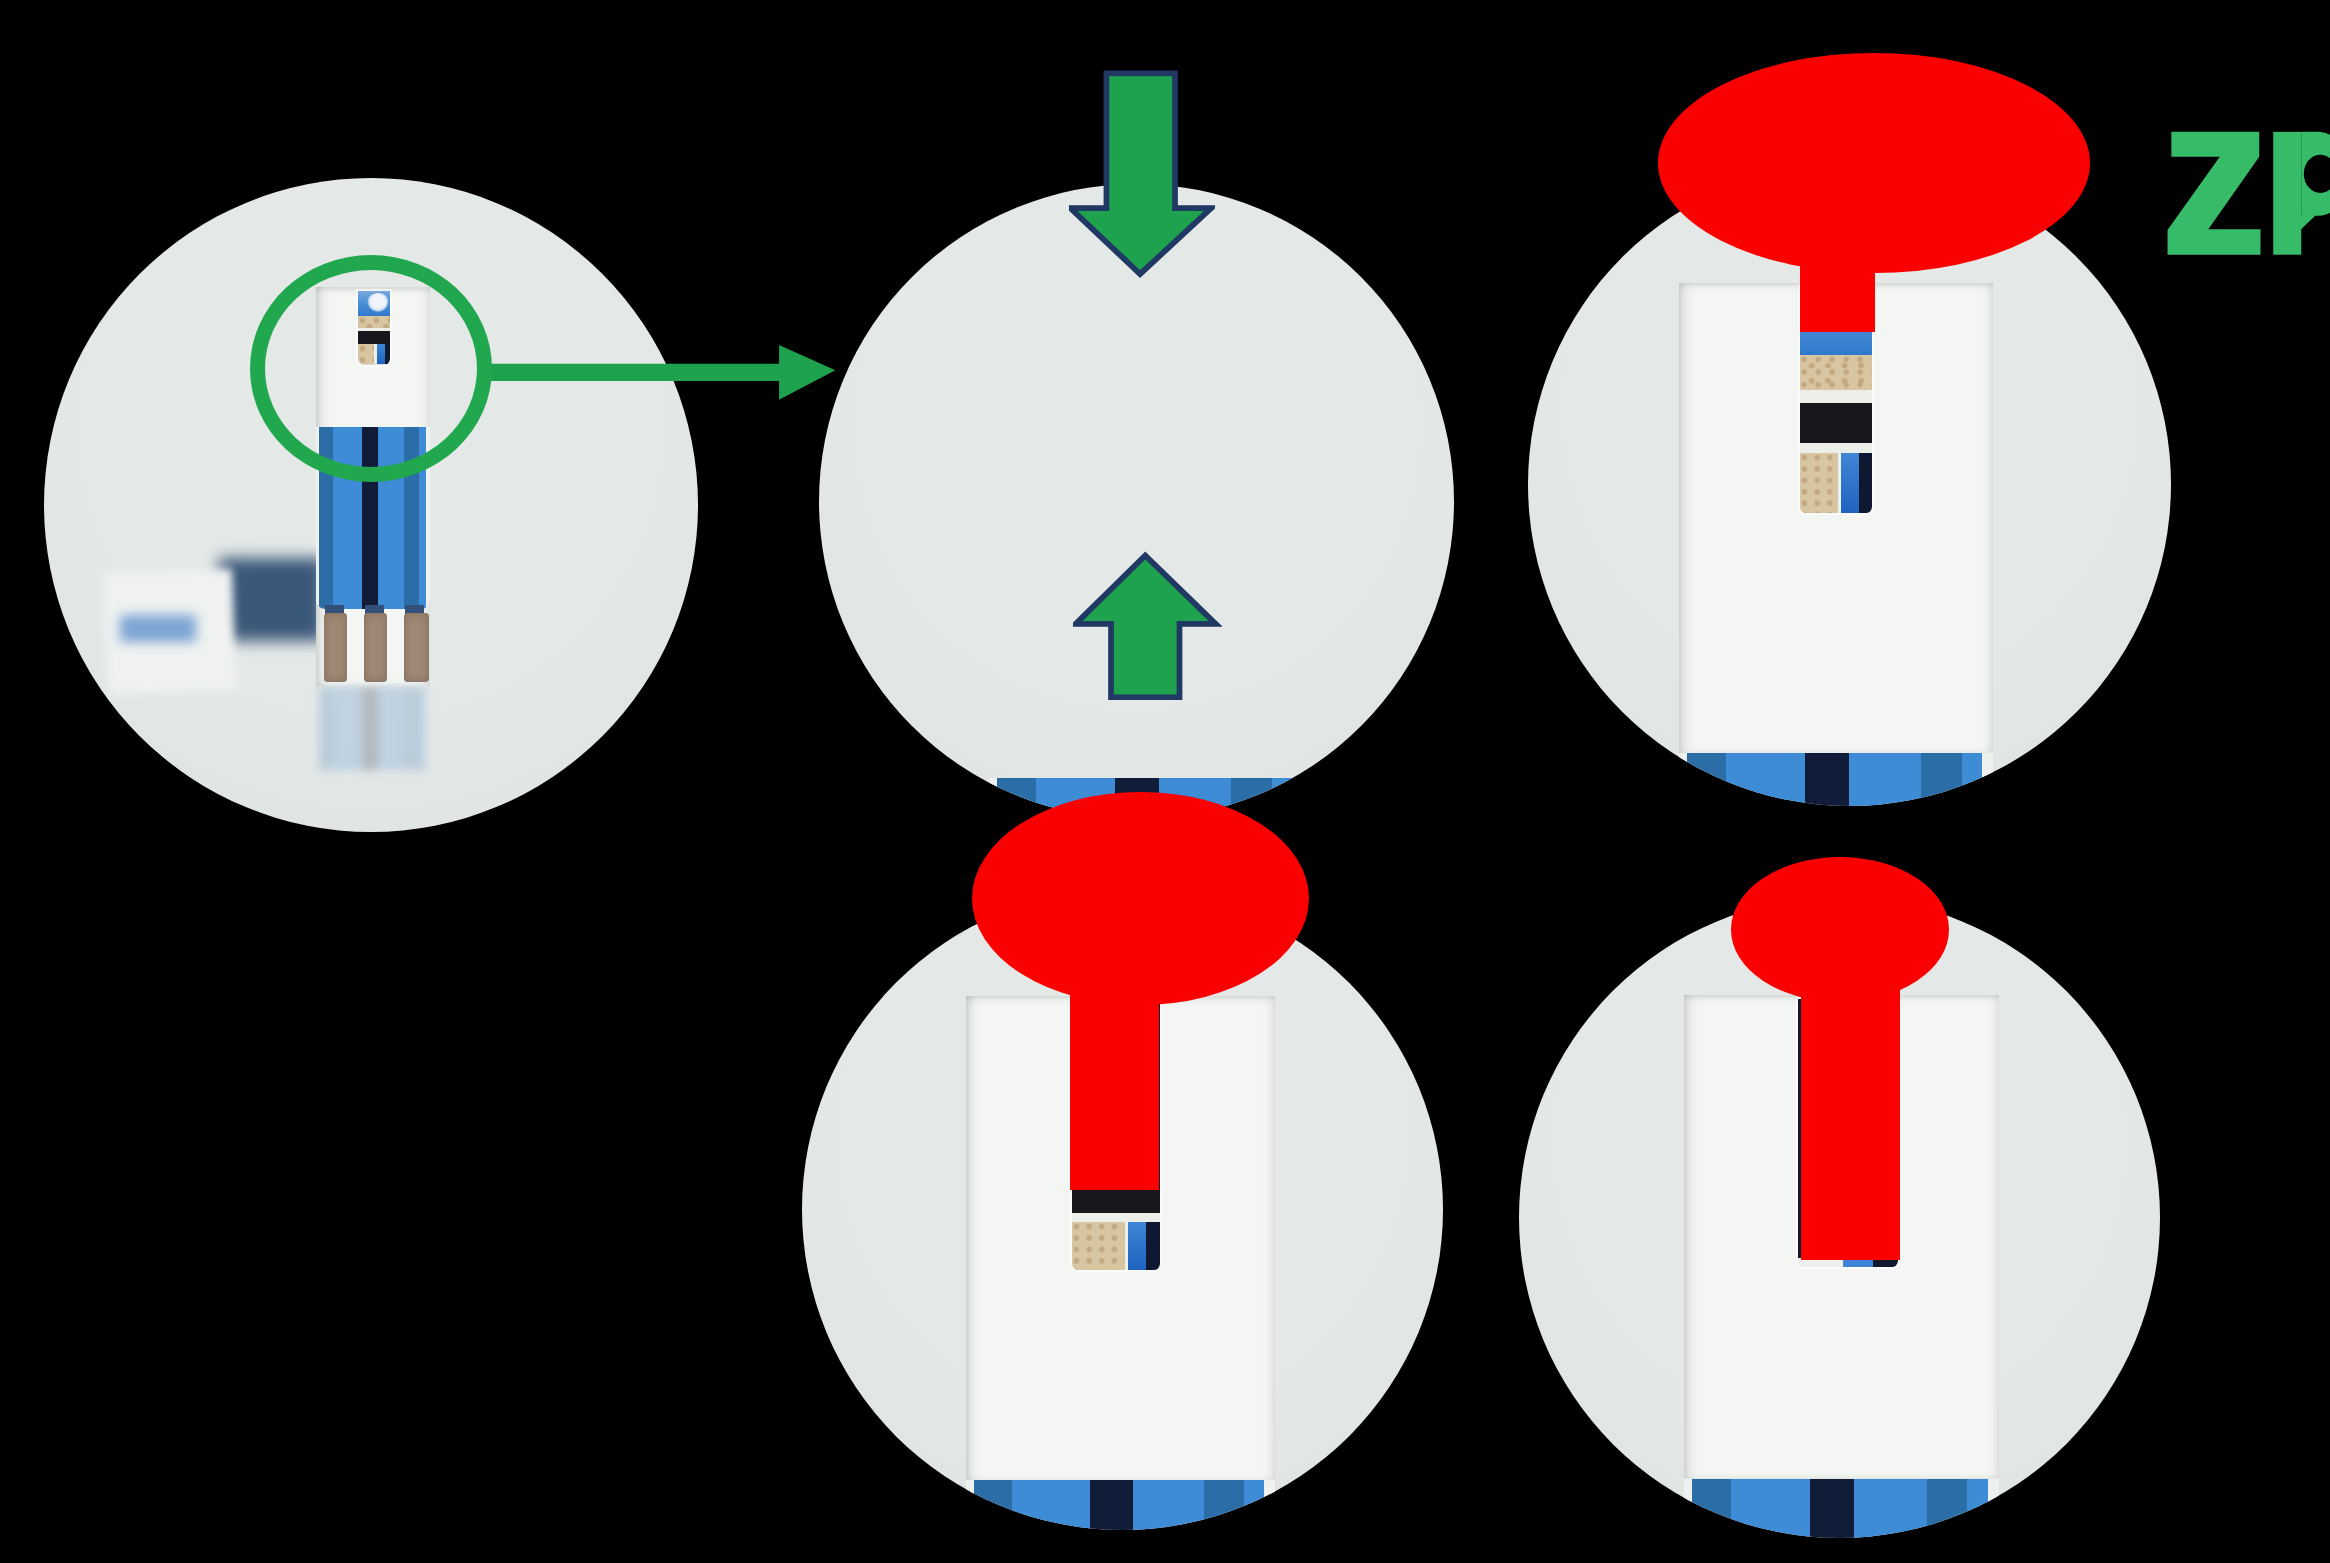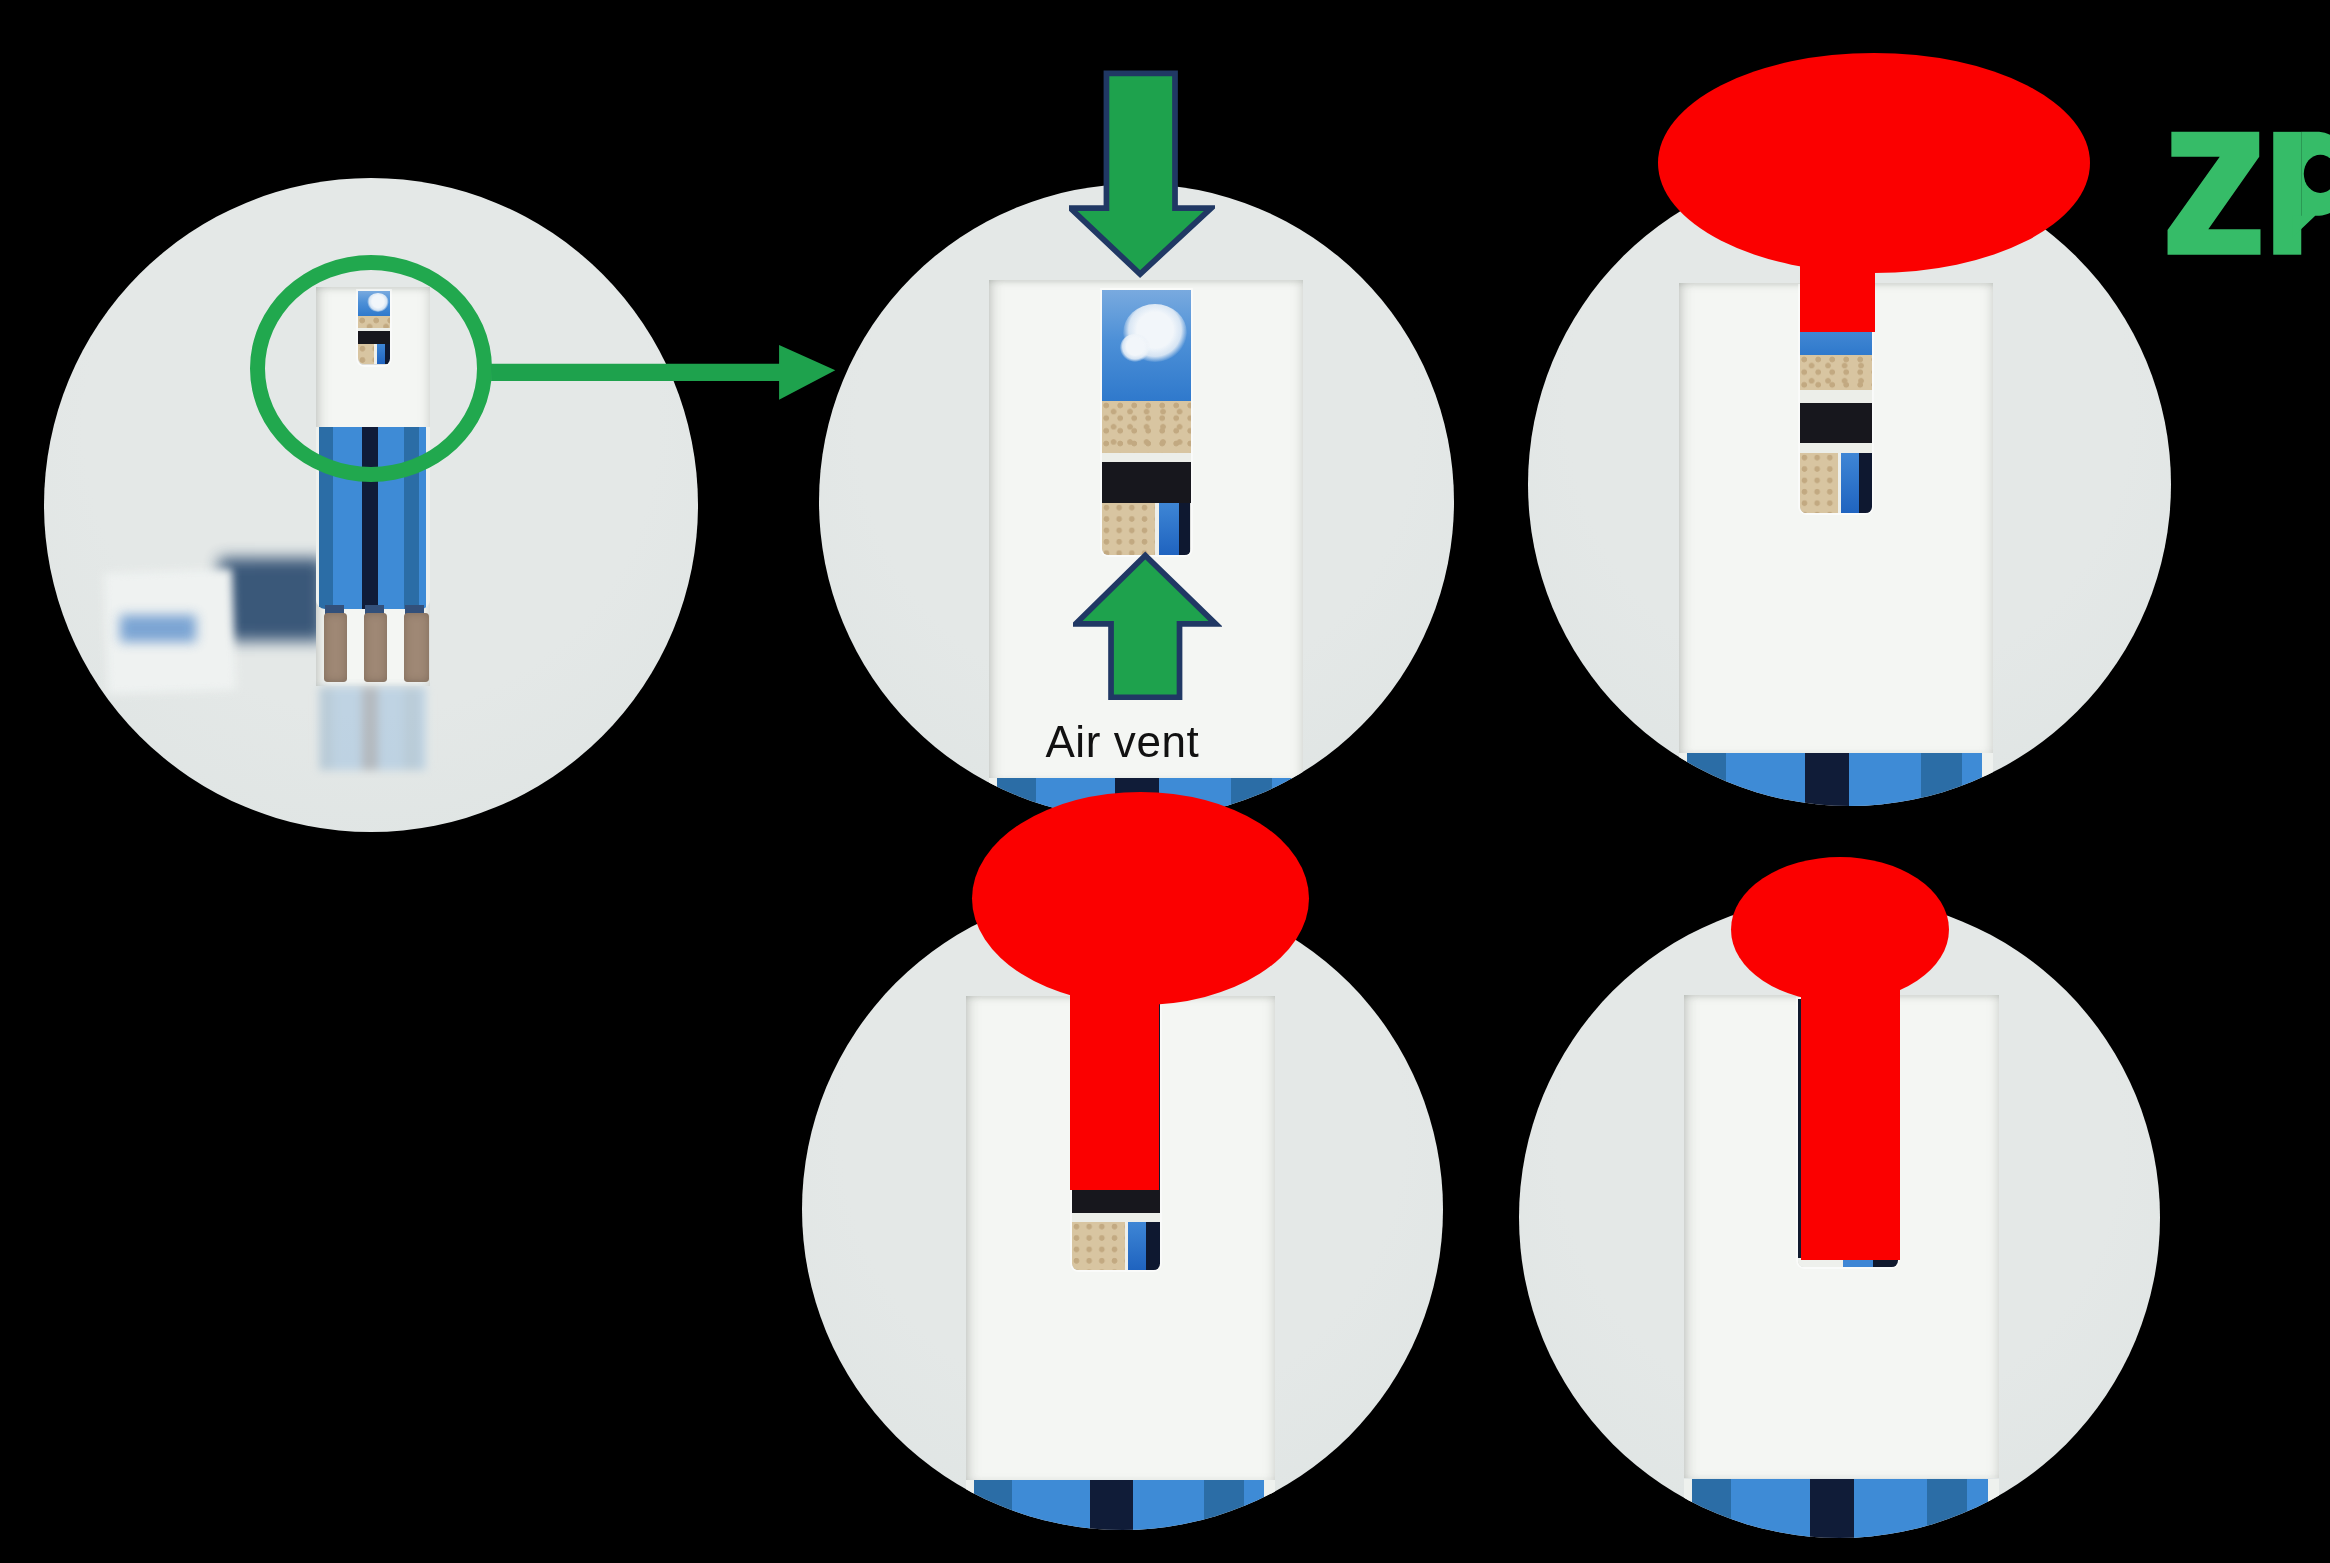--- a/index.html
+++ b/index.html
@@ -112,38 +112,20 @@
         <div class="pad" style="position:absolute;left:88px;width:25px;height:69px;"></div>
       </div>
     </div>
 
     <div class="reflection bluebody" style="left:272px;top:509px;width:114px;height:83px;"></div>
 
     <div class="ring" style="left:206px;top:77px;width:212px;height:197px;"></div>
   </div>
 
   <div class="circle" style="left:819px;top:184px;width:635px;height:635px;">
-    <div class="plate" style="left:170px;top:96px;width:314px;height:499px;">
-      <div class="slot" style="left:113px;top:9.5px;width:89px;height:265px;">
-        <div class="band blue-crystal" style="height:111px;">
-          <div class="crystal" style="right:3.8px;top:14px;width:64px;height:58px;"></div>
-          <div class="crystal" style="right:41px;top:44px;width:30.5px;height:28px;"></div>
-        </div>
-        <div class="band tan" style="height:52px;"></div>
-        <div class="band white" style="height:9px;"></div>
-        <div class="band blackb" style="height:41px;"></div>
-        <div class="band bottomzone" style="height:52px;">
-          <div class="bz-tan" style="width:53px;"></div>
-          <div class="bz-white" style="width:3.8px;"></div>
-          <div class="bz-blue" style="width:20.3px;"></div>
-          <div class="bz-dark" style="width:11.4px;"></div>
-        </div>
-      </div>
-      <div class="label" style="left:25.4px;top:440px;width:216px;">Air vent</div>
-    </div>
     <div class="bluebody" style="left:170px;top:594px;width:314px;height:41px;"></div>
   </div>
 
   <div class="circle" style="left:1528px;top:163px;width:643px;height:643px;">
     <div class="plate" style="left:151px;top:120px;width:314px;height:470px;">
       <div class="slot" style="left:121px;top:3.2px;width:72px;height:227px;">
         <div class="band blue-crystal" style="height:69px;"></div>
         <div class="band tan" style="height:35px;"></div>
         <div class="band white" style="height:12.7px;"></div>
         <div class="band blackb" style="height:40px;"></div>

